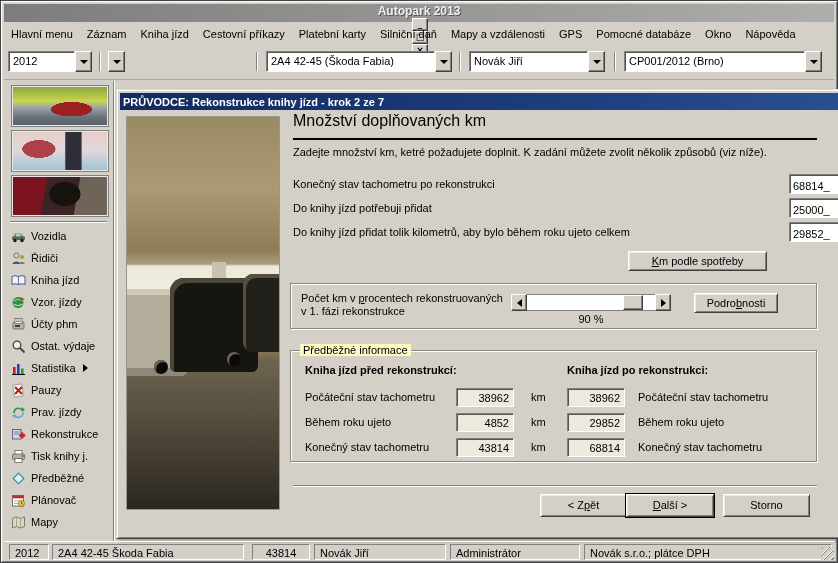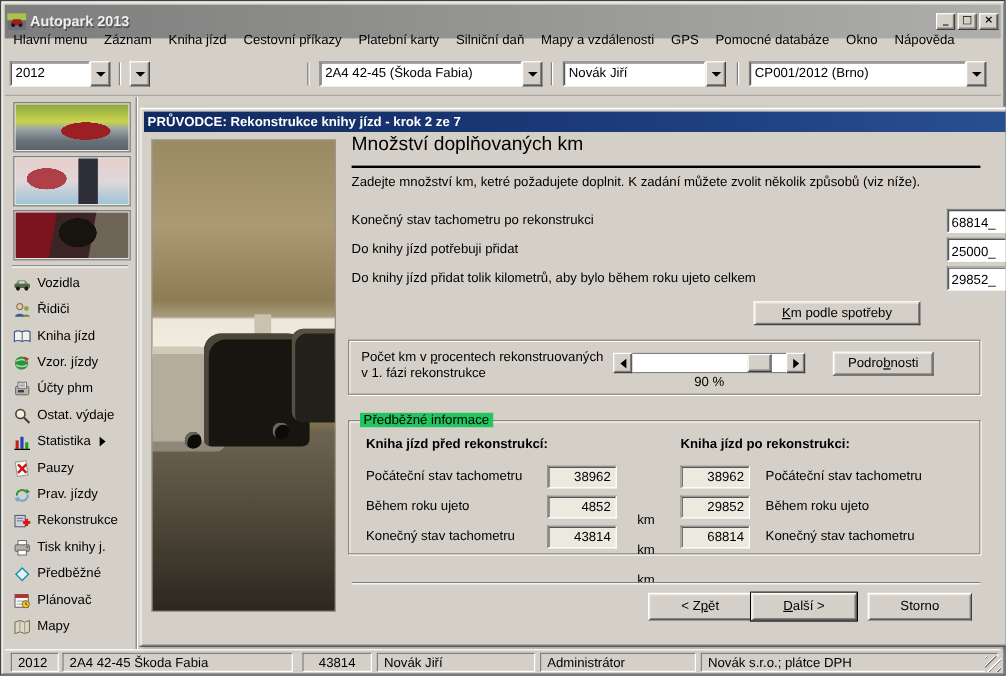--- a/index.html
+++ b/index.html
@@ -3,22 +3,22 @@
 <meta charset="utf-8">
 <style>
   * { margin:0; padding:0; box-sizing:border-box; }
   html,body { width:838px; height:563px; background:#3a6ea5; overflow:hidden;
     font-family:"Liberation Sans","DejaVu Sans",sans-serif; font-size:11px; color:#000; }
   #app { position:relative; width:838px; height:563px; background:#d4d0c8;
     border:1px solid #404040; box-shadow: inset 1px 1px 0 #fff, inset -1px -1px 0 #808080, inset 2px 2px 0 #dcdad2; }
   .etched-h { border-top:1px solid #808080; border-bottom:1px solid #fff; height:2px; }
 
   
-  .titlebar { position:absolute; left:3px; top:3px; right:3px; height:28px;
-    background:linear-gradient(90deg,#7d7d7d,#9a9a98 60%,#aeaeac); display:flex; align-items:center; padding:0 2px; }
+  .titlebar { position:absolute; left:3px; top:3px; right:3px; height:18px;
+    background:linear-gradient(90deg,#7d7d7d,#9a9a98 60%,#aeaeac); display:flex; align-items:center; padding:0 2px;flex-direction:column; }
   .titlebar .app-ico { width:16px; height:14px; margin-right:3px; }
   .titlebar .t-text { color:#efefef; font-weight:bold; font-size:12px; text-shadow:1px 1px 0 #555; flex:1; }
   .winbtn { width:16px; height:14px; margin-left:2px; background:#d4d0c8; border:1px solid;
     border-color:#fff #404040 #404040 #fff; box-shadow:inset -1px -1px 0 #808080;
     font-size:9px; font-weight:bold; line-height:11px; text-align:center; font-family:"DejaVu Sans",sans-serif; }
 
   
   .menubar { position:absolute; left:3px; top:22px; right:3px; height:21px; display:flex; align-items:center; }
   .menu-item { padding:3px 7px; white-space:nowrap; }
 
@@ -93,39 +93,39 @@
     box-shadow:inset 1px 1px 0 #ece9e2, inset -1px -1px 0 #808080; font-size:11px; text-align:center;
     font-family:"Liberation Sans","DejaVu Sans",sans-serif; padding-top:3px; cursor:default; }
   .btn-km { position:absolute; left:511px; top:161px; width:139px; height:20px; }
   .btn-details { position:absolute; left:403px; top:9px; width:84px; height:20px; }
   .btn-default { box-shadow:0 0 0 1px #000, inset 1px 1px 0 #ece9e2, inset -1px -1px 0 #808080; font-weight:normal; }
 
   .grp { position:absolute; left:173px; width:527px; border:1px solid #8a887c;
     box-shadow:inset 1px 1px 0 #fff, 1px 1px 0 #fff; }
   .grp-slider { top:193px; height:46px; }
   .grp-pre { top:260px; height:112px; }
-  .grp-legend { position:absolute; left:9px; top:-7px; background:#22c55e; padding:0 3px; }
+  .grp-legend { position:absolute; left:9px; top:-7px; background:#fef9c3; padding:0 3px; }
 
   .sl-lab1 { position:absolute; left:10px; top:8px; }
   .sl-lab2 { position:absolute; left:10px; top:21px; }
   .scrollbar { position:absolute; left:220px; top:10px; width:160px; height:17px; display:flex; }
   .sb-btn { width:16px; height:17px; background:#d4d0c8; border:1px solid; border-color:#fff #404040 #404040 #fff;
     box-shadow:inset -1px -1px 0 #808080; display:flex; align-items:center; justify-content:center; }
   .tri-left { width:0;height:0;border-top:4px solid transparent;border-bottom:4px solid transparent;border-right:5px solid #000; }
   .tri-right{ width:0;height:0;border-top:4px solid transparent;border-bottom:4px solid transparent;border-left:5px solid #000; }
   .sb-track { position:relative; flex:1; background:#fff; border:1px solid #808080; border-left:none; border-right:none; }
   .sb-thumb { position:absolute; top:0; left:75%; width:20px; height:15px; background:#d4d0c8;
     border:1px solid; border-color:#fff #404040 #404040 #fff; box-shadow:inset -1px -1px 0 #808080; }
   .sl-val { position:absolute; left:220px; top:29px; width:160px; text-align:center; }
 
   .pre-head { position:absolute; top:13px; font-weight:bold; }
   .pre-row { position:absolute; left:0; width:100%; height:20px; }
   .pre-row .pl { position:absolute; left:14px; top:3px; }
   .pre-row .pv1 { position:absolute; left:165px; top:0; width:58px; }
-  .pre-row .pu { position:absolute; left:240px; top:3px;margin-top:37px; }
+  .pre-row .pu { position:absolute; left:240px; top:3px; }
   .pre-row .pv2 { position:absolute; left:276px; top:0; width:58px; }
   .pre-row .pr { position:absolute; left:347px; top:3px; }
   .ro-field { height:19px; background:#eceadf; border:1px solid; border-color:#808080 #fff #fff #808080;
     box-shadow:inset 1px 1px 0 #555; text-align:right; padding:3px 4px 0 0; }
 
   .dlg-sep { position:absolute; left:176px; top:395px; width:524px; }
   .btn-back { position:absolute; left:423px; top:404px; width:87px; height:23px; padding-top:4px; }
   .btn-next { position:absolute; left:509px; top:404px; width:88px; height:23px; padding-top:4px; }
   .btn-cancel { position:absolute; left:606px; top:404px; width:87px; height:23px; padding-top:4px; }
 

